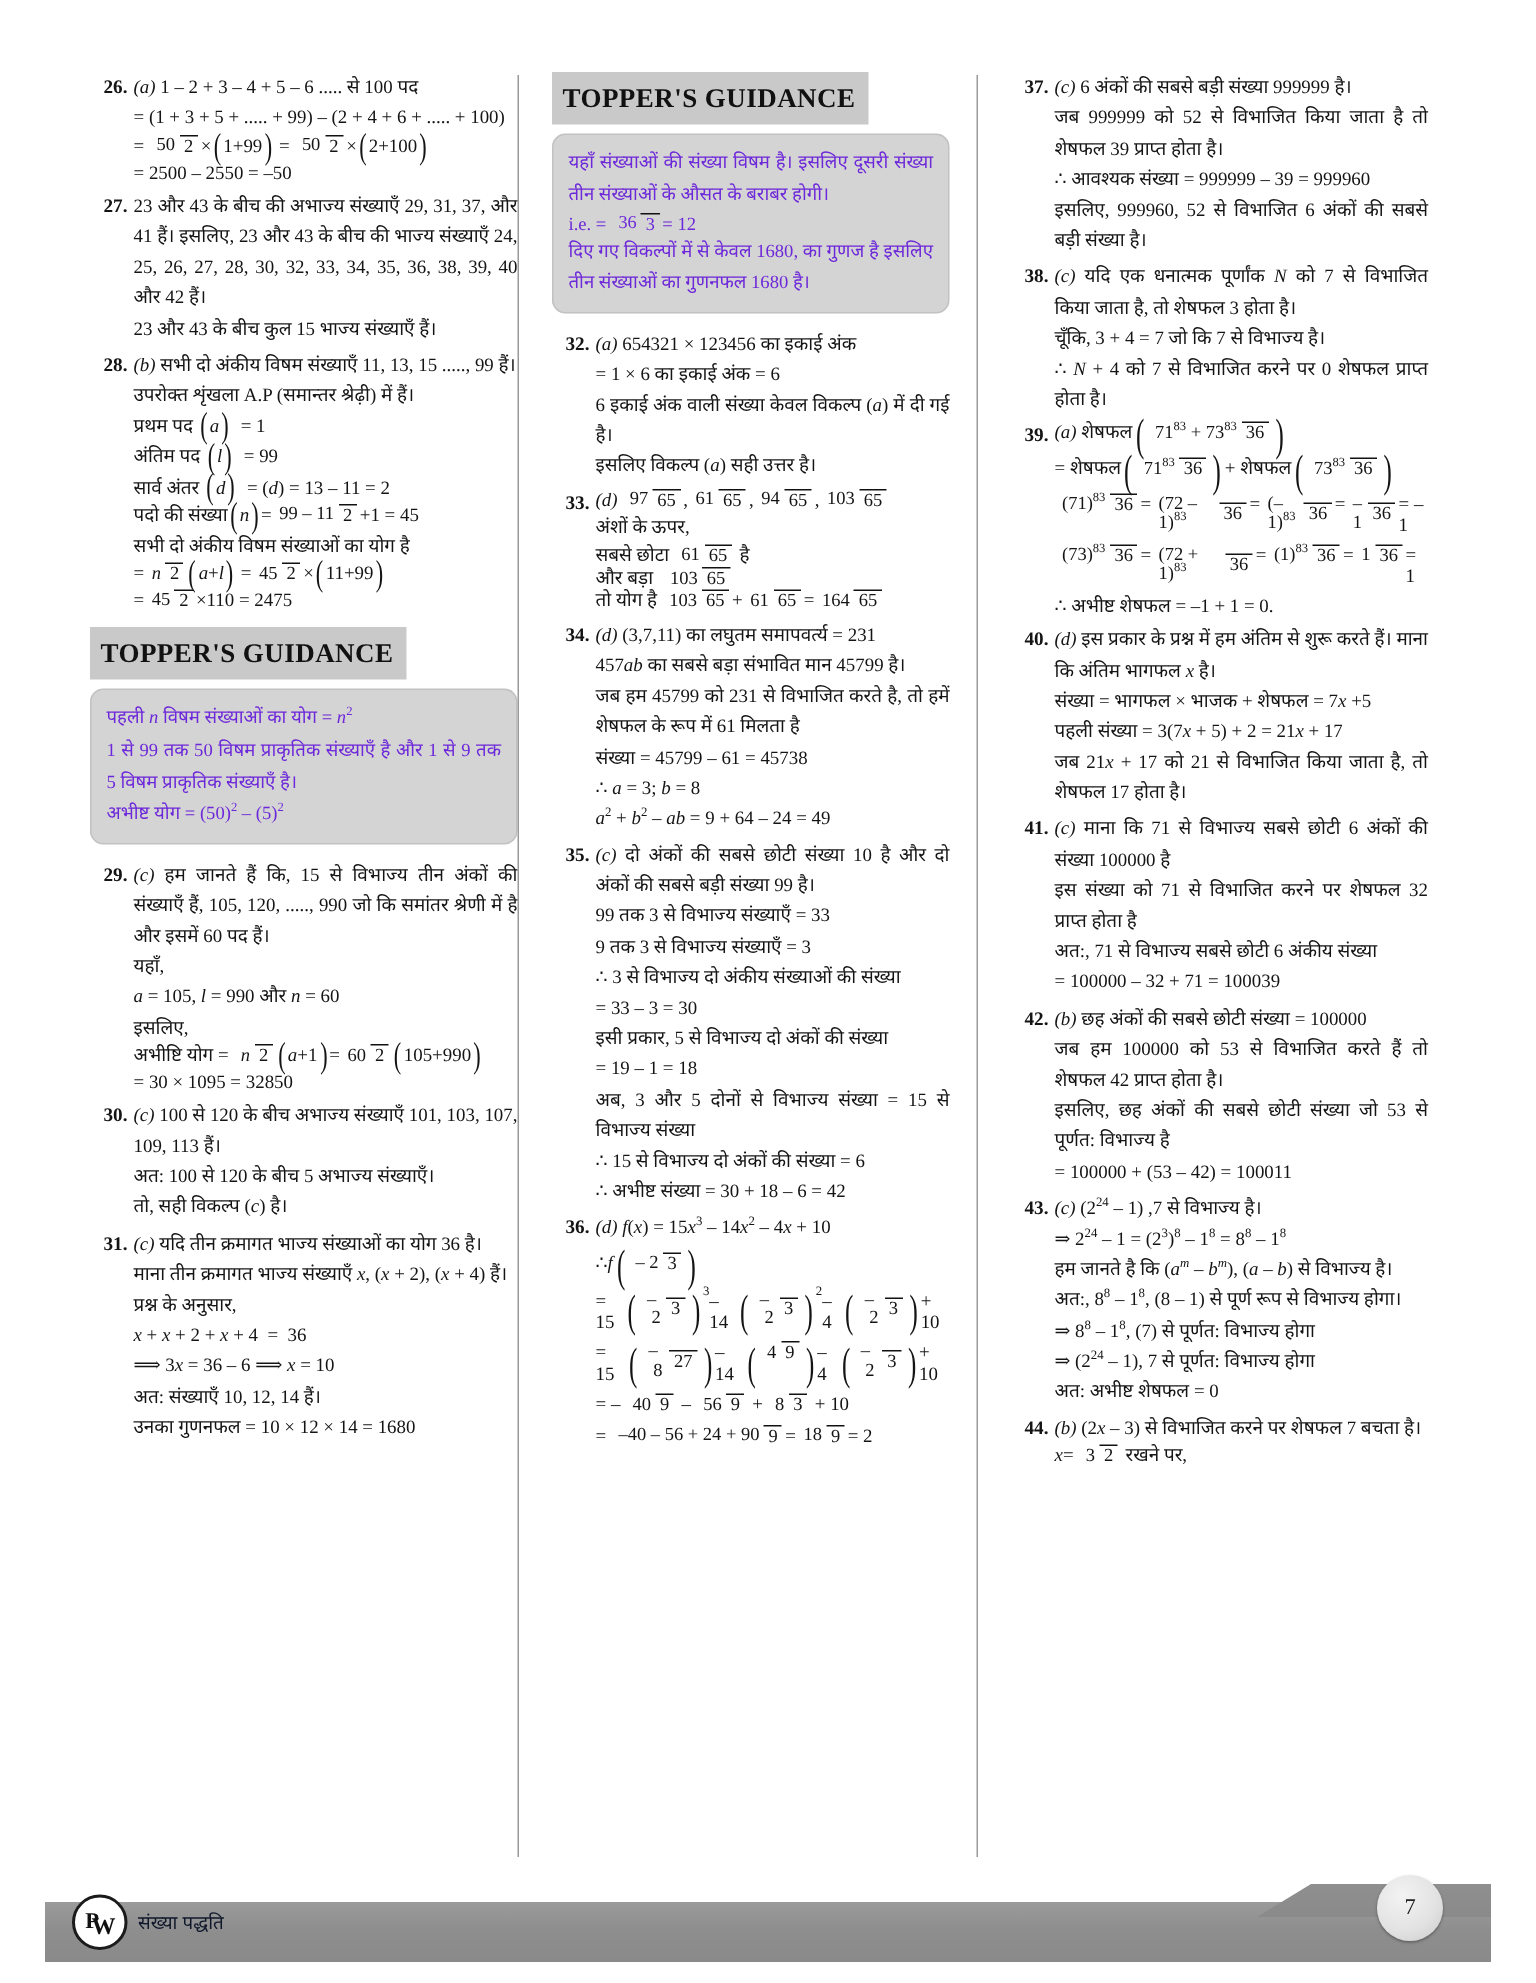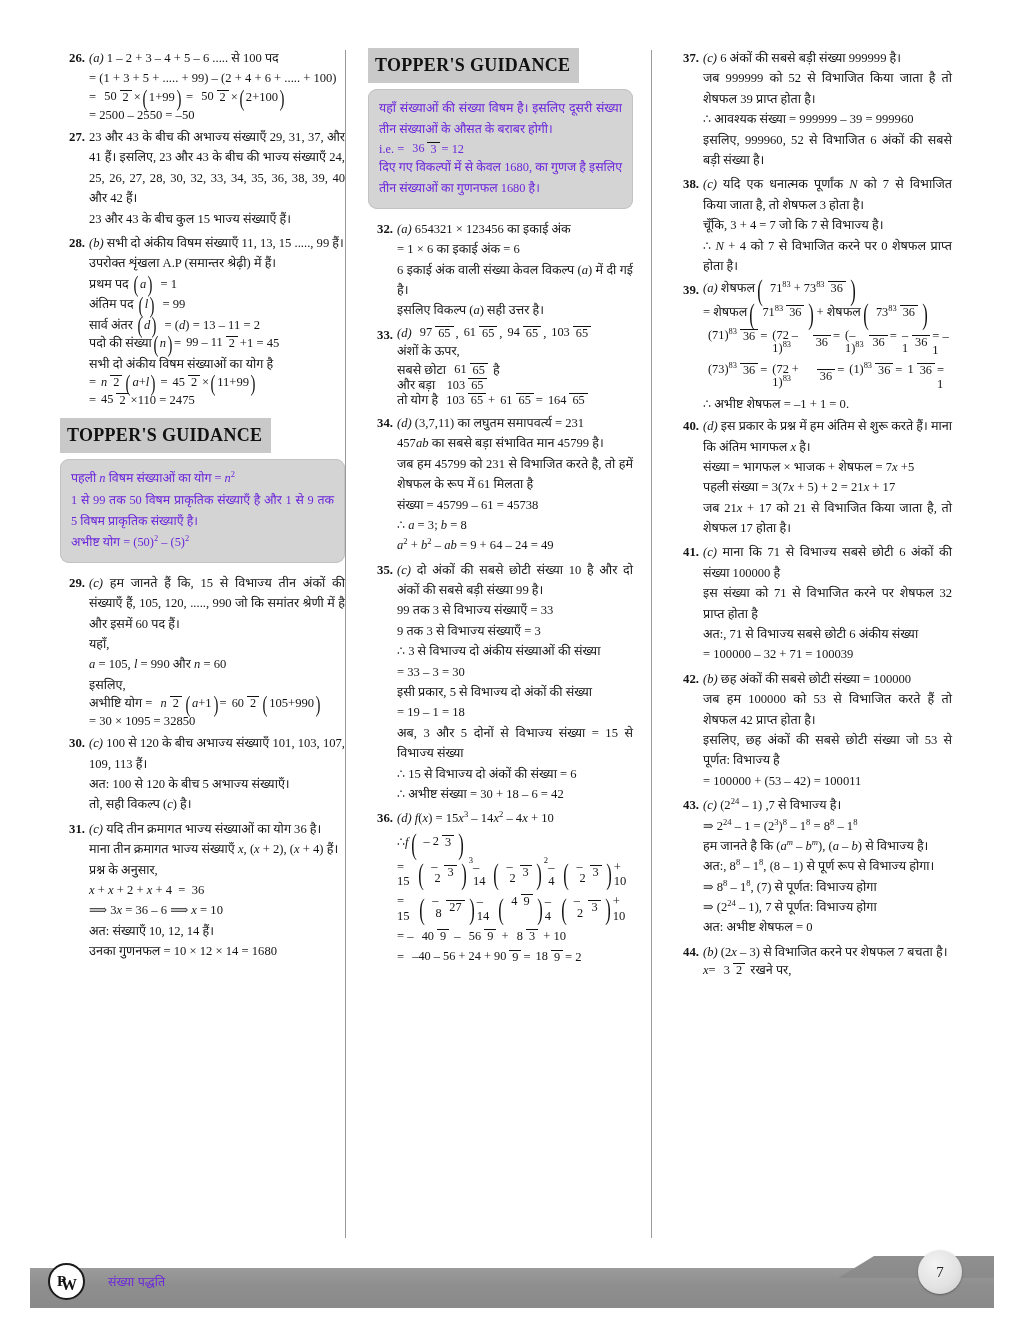--- a/index.html
+++ b/index.html
@@ -175,21 +175,21 @@
     font-size: 15px;
     color: #222;
     box-shadow: 0 1px 2px rgba(0,0,0,.35);
   }
   .foot-brand {
     position: absolute;
     left: 48px;
     bottom: 22px;
     display: flex;
     align-items: center;
-    gap: 23px;
+    gap: 7px;
   }
   .pw-logo {
     width: 33px;
     height: 33px;
     border-radius: 50%;
     background: #ffffff;
     border: 2.6px solid #1b1b1b;
     display: flex;
     align-items: center;
     justify-content: center;
@@ -206,21 +206,21 @@
   }
   .pw-logo .pw-inner .w {
     position: relative;
     top: 4px;
     left: -2px;
     font-size: 16px;
   }
   .foot-chapter {
     font-family: "Liberation Sans", sans-serif;
     font-size: 12.5px;
-    color: #6d28d9;
+    color: #0f172a;
   }
 </style>
 </head>
 <body>
 
 <div class="page">
 
   <div class="columns">
 
     <div class="col left">

